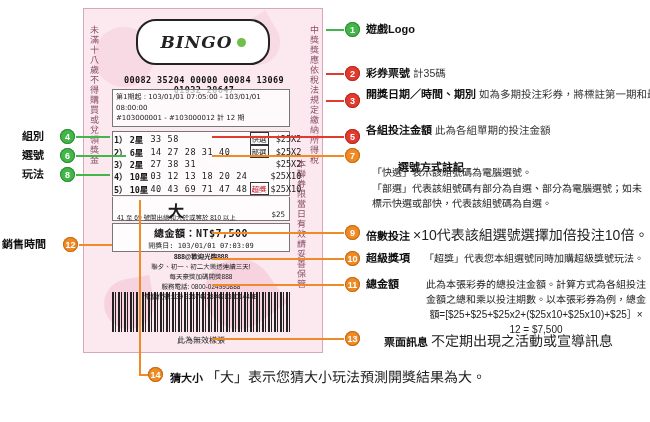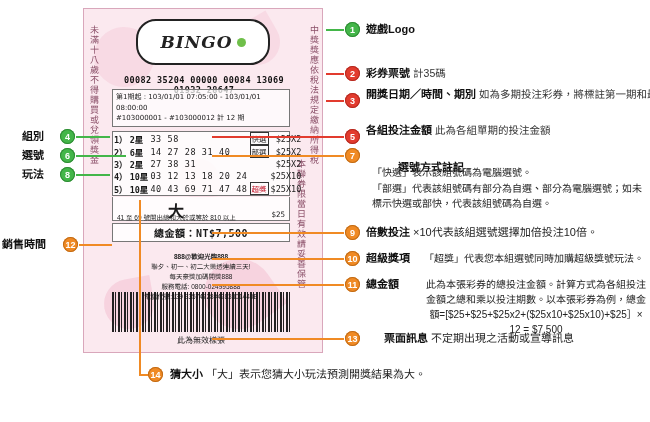--- a/index.html
+++ b/index.html
@@ -137,21 +137,21 @@
   .lbl{
     position:absolute;font-size:11px;color:#111;white-space:nowrap;line-height:1.45;
   }
   .lbl b{font-weight:bold;}
   .lbl .desc{font-size:10.5px;color:#333;}
   .lead{position:absolute;background:#43b649;height:1.5px;}
   .lead.red{background:#e23b2e;}
   .lead.org{background:#f08a24;}
   .leadv{position:absolute;width:1.5px;background:#43b649;}
   .leadv.org{background:#f08a24;}
-  .note{font-size:11px;color:#222;}
+  .note{font-size:14px;color:#222;}
   .sub{font-size:10px;color:#222;line-height:1.5;}
 </style>
 </head>
 <body>
 
 <div id="ticket">
   <div class="petal p1"></div>
   <div class="petal p2"></div>
   <div class="petal p3"></div>
   <div class="petal p4"></div>
@@ -216,20 +216,21 @@
   </div>
 
   <div id="bigrow">
     <div class="big">大</div>
     <div class="small">41 至 69 號開出總和大於或等於 810 以上</div>
     <div class="amt">$25</div>
   </div>
 
   <div id="total">
     <div class="t1">總金額：NT$7,500</div>
+    <div class="t2">開獎日: 103/01/01 07:03:09</div>
   </div>
 
   <div id="msgbox">
     <div class="m1">888@歡迎光臨888</div>
     <div>聯夕、初一、初二大樂透連續三天!</div>
     <div>每天豪獎加碼開獎888</div>
     <div>服務電話: 0800-024995888</div>
     <div>電腦代號:139 33574728#4283301440B</div>
   </div>
 

